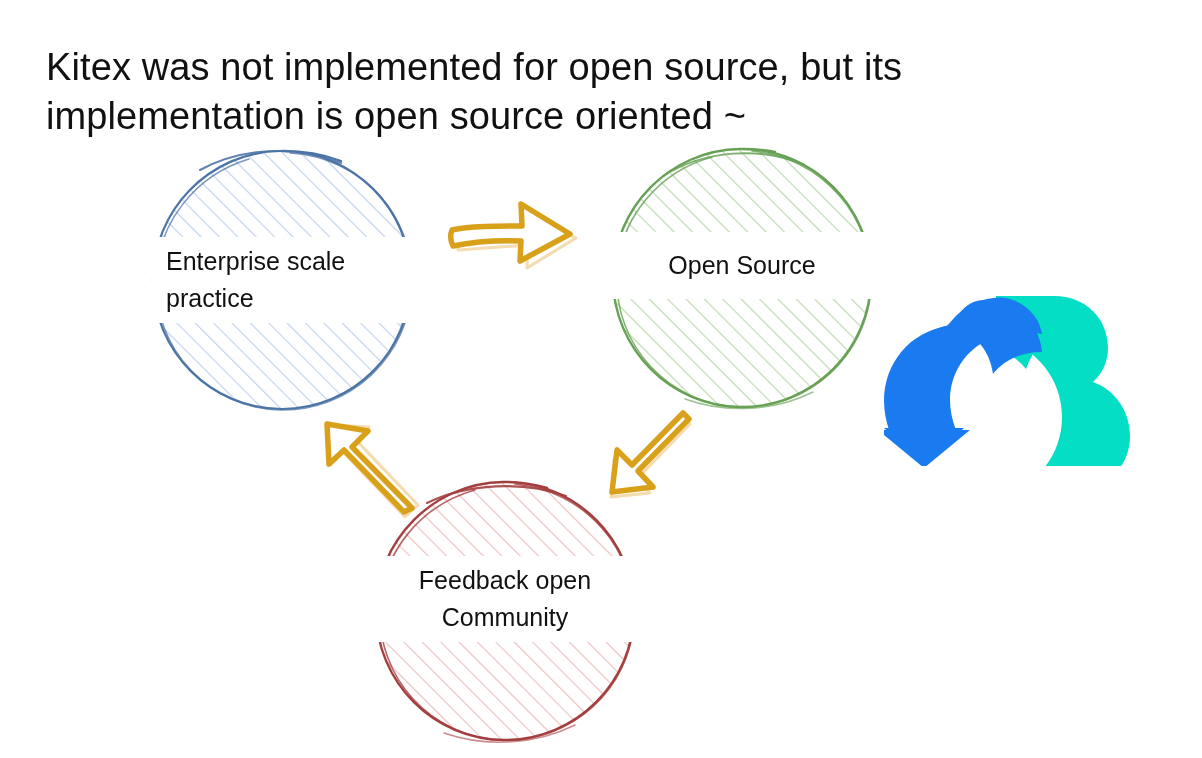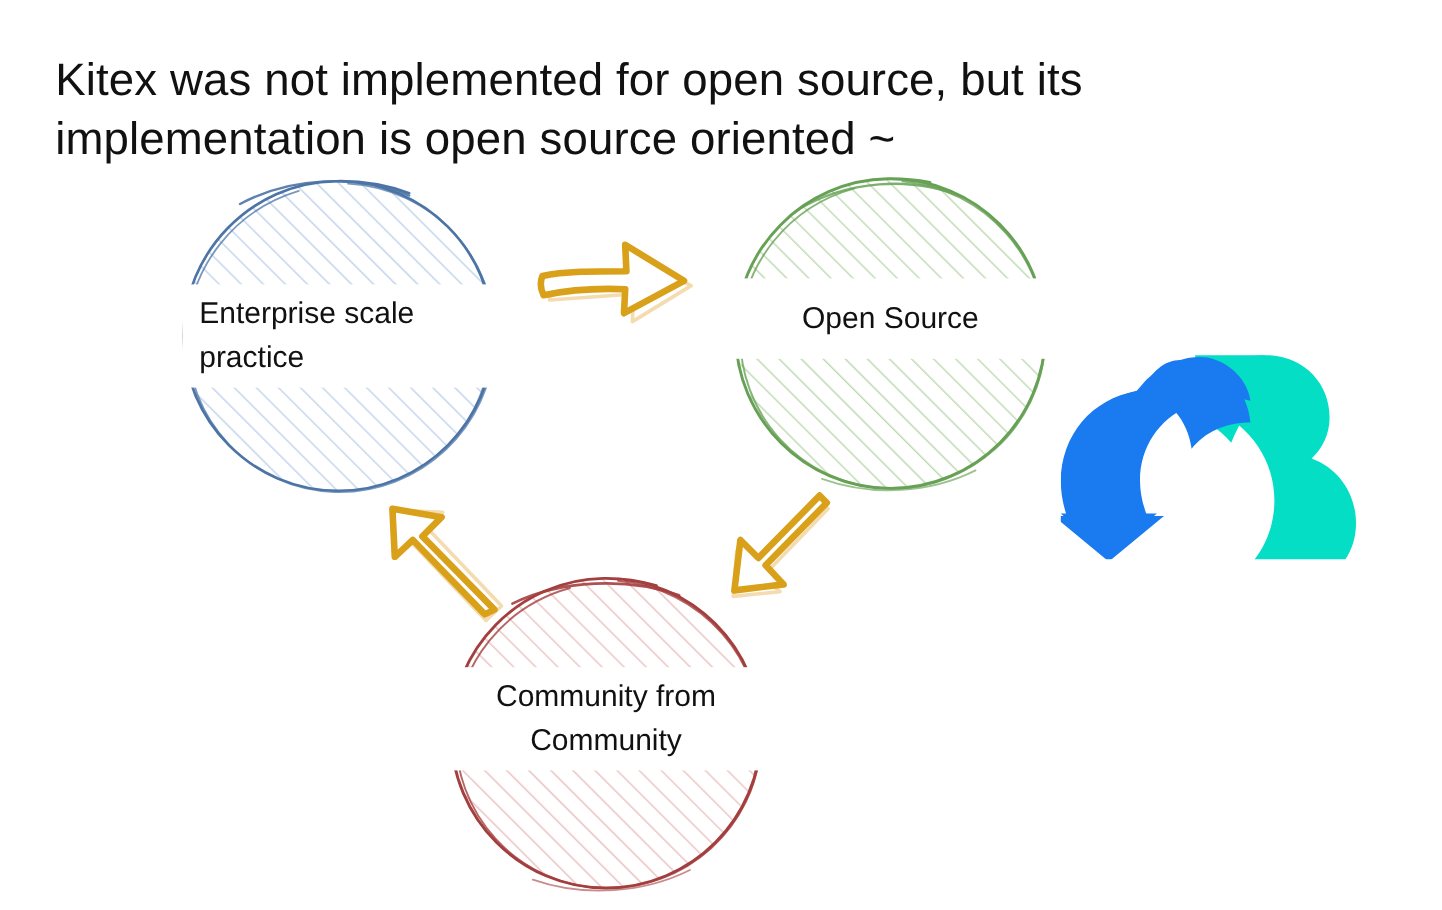--- a/index.html
+++ b/index.html
@@ -214,21 +214,21 @@
 
   <div class="node-band" id="node-opensource-band">
     <span class="node-label">Open Source</span>
   </div>
 
   <div class="node-band" id="node-enterprise-band">
     <span class="node-label">Enterprise scale practice</span>
   </div>
 
   <div class="node-band" id="node-feedback-band">
-    <span class="node-label">Community from Community</span>
+    <span class="node-label">Feedback open Community</span>
   </div>
 
   <div id="brand-logo">
     <svg width="252" height="178" viewBox="0 0 252 178" xmlns="http://www.w3.org/2000/svg">
 
       <path d="M112 8
                L 170 8
                C 202 8 224 31 224 60
                C 224 74 218 86 209 94
                C 231 102 246 123 246 148

